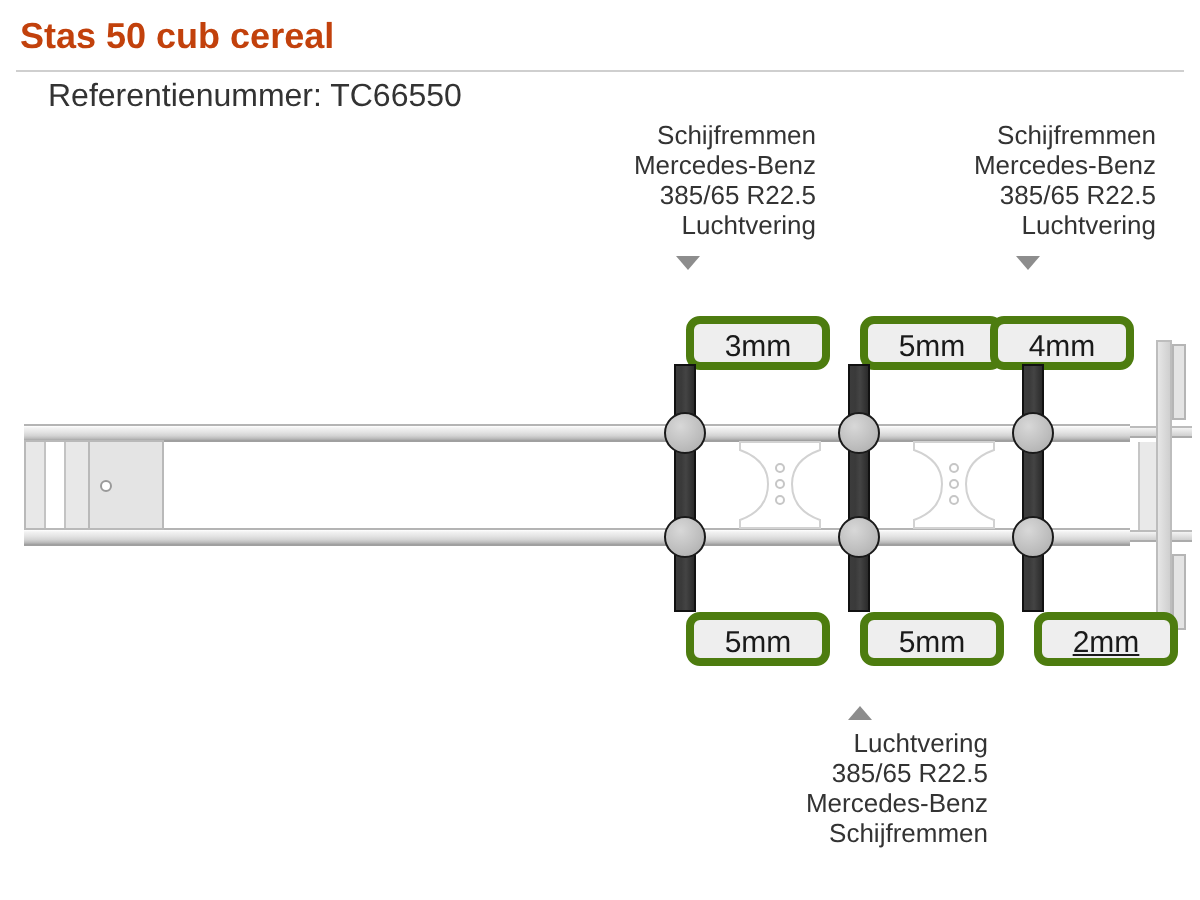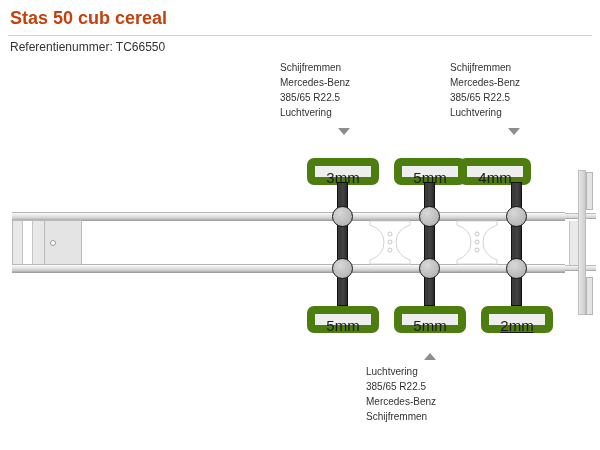--- a/index.html
+++ b/index.html
@@ -35,43 +35,43 @@
   #title-rule {
     position: absolute;
     left: 8px;
     top: 35px;
     width: 584px;
     height: 1px;
     background: #cfcfcf;
   }
   #reference-line {
     position: absolute;
-    left: 10px;
+    left: 24px;
     top: 40px;
-    font-size: 12px;
+    font-size: 16px;
     color: #333333;
     white-space: nowrap;
   }
 
   
   #diagram {
     position: absolute;
     left: 0;
     top: 0;
     width: 600px;
     height: 450px;
   }
 
   
   .annot {
     position: absolute;
-    font-size: 10px;
+    font-size: 13px;
     line-height: 15px;
     color: #333333;
-    text-align: left;
+    text-align: right;
     white-space: nowrap;
   }
   .annot .ln { display: block; }
 
   .tri {
     position: absolute;
     width: 0; height: 0;
     border-left: 6px solid transparent;
     border-right: 6px solid transparent;
   }
@@ -154,28 +154,29 @@
     background: radial-gradient(circle at 38% 32%, #d8d8d8 0%, #bdbdbd 60%, #a9a9a9 100%);
     border: 1px solid #1a1a1a;
     box-sizing: border-box;
   }
 
   
   .chip {
     position: absolute;
     width: 72px;
     height: 27px;
-    border: 8px solid #4d7c0f;
+    border: 4px solid #4d7c0f;
     border-radius: 7px;
     background: #eeeeee;
     box-sizing: border-box;
     font-size: 15px;
     color: #1a1a1a;
     text-align: center;
     line-height: 23px;
+    margin-left: 36px;
   }
 
   
   #rear-post {
     position: absolute;
     left: 578px; top: 170px;
     width: 8px; height: 145px;
     background: linear-gradient(to right, #e6e6e6, #cfcfcf);
     border: 1px solid #bdbdbd;
     box-sizing: border-box;

